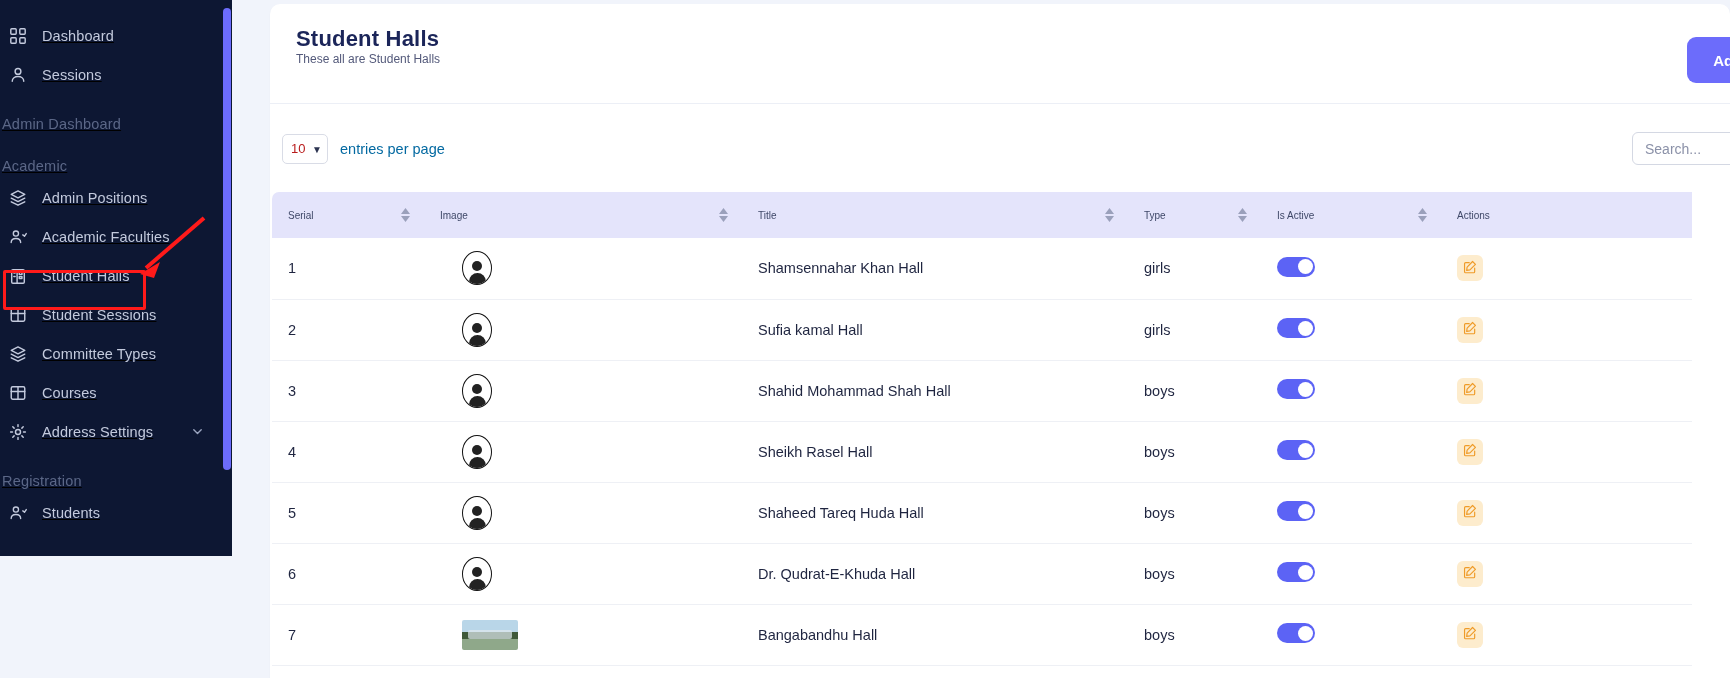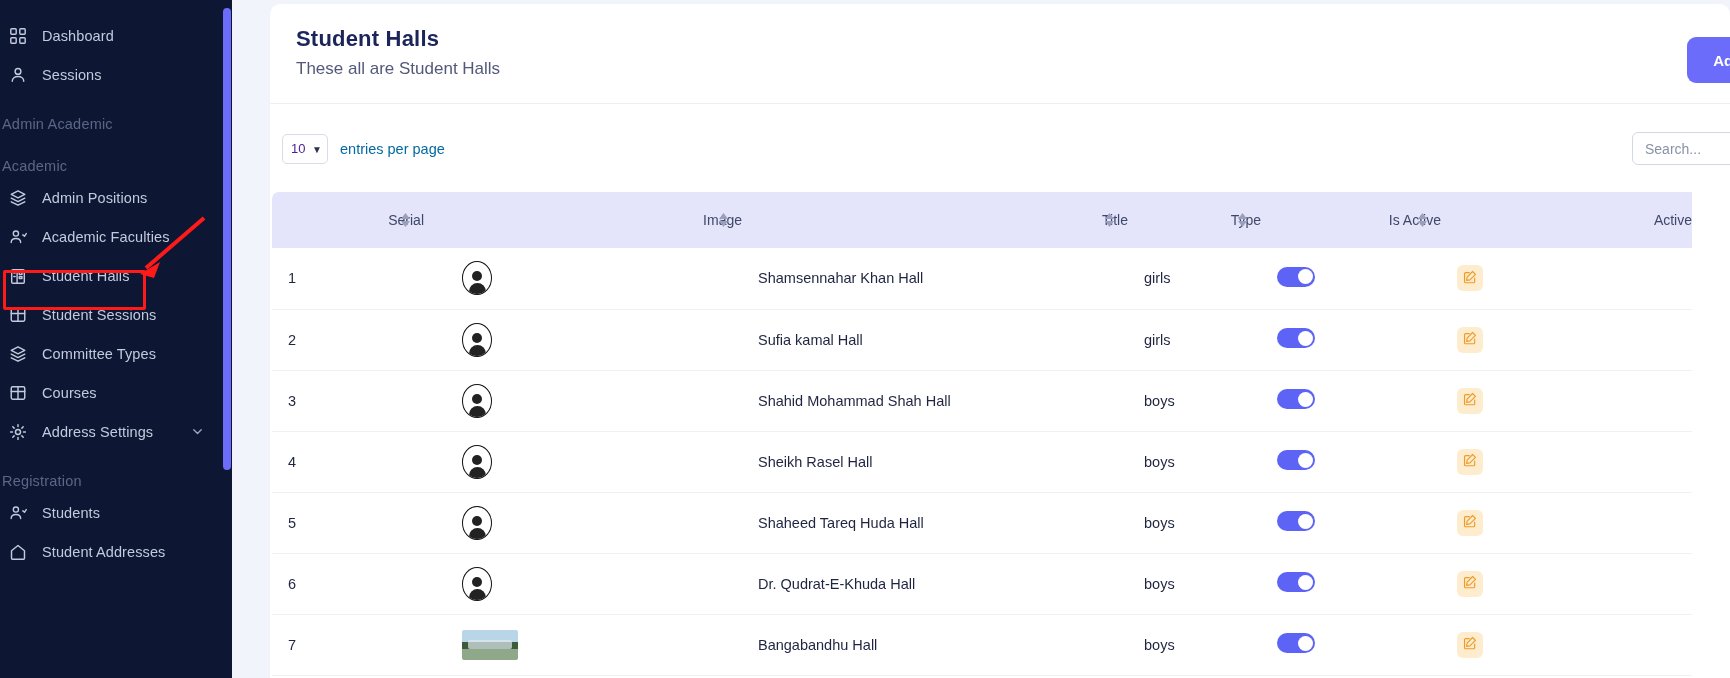--- a/index.html
+++ b/index.html
@@ -6,24 +6,25 @@
   html, body {
     width: 1730px; height: 678px;
     overflow: hidden;
     font-family: "Liberation Sans", sans-serif;
     background: #f1f4fb;
   }
   #app { position: relative; width: 1730px; height: 678px; display: flex; }
 
   
   .sidebar {
-    width: 232px; height: 678px; flex: 0 0 232px;
+    width: 232px; height: 556px; flex: 0 0 232px;
     background: #0d1733;
     position: relative;
     overflow: hidden;
+    text-decoration: underline;
   }
   .nav-list { padding-top: 6px; }
   .nav-item {
     display: flex; align-items: center;
     height: 39px;
     padding-left: 8px;
     gap: 14px;
     color: #c3cadd;
     font-size: 14.5px;
     cursor: pointer;
@@ -83,21 +84,21 @@
   }
 
   .page-head {
     display: flex; align-items: flex-start; justify-content: space-between;
     padding: 22px 0 20px 26px;
     border-bottom: 1px solid #eceff6;
   }
   .page-title {
     font-size: 22px; font-weight: bold; color: #1b2559; letter-spacing: .2px;
   }
-  .page-sub { margin-top: 7px; font-size: 17px; color: #53597a; }
+  .page-sub { font-size: 12px; color: #53597a; }
   .add-btn {
     margin-top: 11px;
     background: #6c6cfb; color: #ffffff;
     border: none; border-radius: 9px;
     height: 46px; padding: 0 26px;
     font-size: 15px; font-weight: bold;
     font-family: "Liberation Sans", sans-serif;
     white-space: nowrap;
     position: relative; left: 130px;
     cursor: pointer;
@@ -108,21 +109,21 @@
     padding: 28px 0 0 12px;
   }
   .entries-group { display: flex; align-items: center; gap: 12px; }
   .entries-select {
     appearance: none;
     -webkit-appearance: none;
     width: 46px; height: 30px;
     border: 1px solid #d9dce6; border-radius: 5px;
     background: #fff;
     padding-left: 8px;
-    font-size: 13px; color: #4c1d95;
+    font-size: 13px; color: #b91c1c;
     font-family: "Liberation Sans", sans-serif;
     cursor: pointer;
   }
   .select-wrap { position: relative; display: inline-flex; }
   .select-caret {
     position: absolute; right: 6px; top: 50%; transform: translateY(-50%);
     pointer-events: none; color: #2b3350; font-size: 10px;
   }
   .entries-label { font-size: 14.5px; color: #0369a1; }
   .search-input {
@@ -134,23 +135,23 @@
     outline: none;
     position: relative; left: 170px;
   }
   .search-input::placeholder { color: #8b91a8; }
 
   
   .tbl-wrap { padding: 27px 0 0 1px; }
   table.data { width: 1420px; border-collapse: collapse; table-layout: fixed; margin-left: 1px; }
   table.data thead th {
     background: #e4e4fb;
-    height: 56px;
-    font-size: 14px; font-weight: normal; color: #3f4868;
-    text-align: right;
+    height: 46px;
+    font-size: 10px; font-weight: normal; color: #3f4868;
+    text-align: left;
     padding: 0 0 0 16px;
     position: relative;
     vertical-align: middle;
     cursor: pointer;
   }
   thead th:first-child { border-radius: 7px 0 0 0; }
   .sorter {
     position: absolute; right: 14px; top: 50%; transform: translateY(-50%);
     display: flex; flex-direction: column; gap: 2px; color: #9aa0bb;
     line-height: 0;
@@ -239,21 +240,21 @@
         </div>
         <div class="nav-item">
           <span class="nv-ico">
             <svg width="18" height="18" viewBox="0 0 20 20">
               <circle cx="10" cy="6" r="3.2" stroke="currentColor" fill="none" stroke-width="1.6" stroke-linecap="round" stroke-linejoin="round"></circle>
               <path d="M3.6 17c0-3.3 2.9-5.3 6.4-5.3s6.4 2 6.4 5.3" stroke="currentColor" fill="none" stroke-width="1.6" stroke-linecap="round" stroke-linejoin="round"></path>
             </svg>
           </span>
           <span class="nv-label">Sessions</span>
         </div>
-        <div class="nav-section">Admin Academic</div>
+        <div class="nav-section">Admin Dashboard</div>
         <div class="nav-section">Academic</div>
         <div class="nav-item">
           <span class="nv-ico">
             <svg width="18" height="18" viewBox="0 0 20 20">
               <path d="M10 2.2 17.5 6 10 9.8 2.5 6z" stroke="currentColor" fill="none" stroke-width="1.6" stroke-linecap="round" stroke-linejoin="round"></path>
               <path d="M2.5 10.2 10 14l7.5-3.8" stroke="currentColor" fill="none" stroke-width="1.6" stroke-linecap="round" stroke-linejoin="round"></path>
               <path d="M2.5 14.2 10 18l7.5-3.8" stroke="currentColor" fill="none" stroke-width="1.6" stroke-linecap="round" stroke-linejoin="round"></path>
             </svg>
           </span>
           <span class="nv-label">Admin Positions</span>
@@ -328,28 +329,20 @@
         <div class="nav-section">Registration</div>
         <div class="nav-item">
           <span class="nv-ico">
             <svg width="19" height="18" viewBox="0 0 22 20">
               <circle cx="8" cy="6" r="3" stroke="currentColor" fill="none" stroke-width="1.6" stroke-linecap="round" stroke-linejoin="round"></circle>
               <path d="M2.5 16.5c0-3 2.5-4.8 5.5-4.8s5.5 1.8 5.5 4.8" stroke="currentColor" fill="none" stroke-width="1.6" stroke-linecap="round" stroke-linejoin="round"></path>
               <path d="M16 7.5l2 1.6 2-3.1" stroke="currentColor" fill="none" stroke-width="1.6" stroke-linecap="round" stroke-linejoin="round"></path>
             </svg>
           </span>
           <span class="nv-label">Students</span>
-        </div>
-        <div class="nav-item">
-          <span class="nv-ico">
-            <svg width="18" height="18" viewBox="0 0 20 20">
-              <path d="M2.8 8.6 10 2.8l7.2 5.8V17a1 1 0 0 1-1 1H3.8a1 1 0 0 1-1-1z" stroke="currentColor" fill="none" stroke-width="1.6" stroke-linecap="round" stroke-linejoin="round"></path>
-            </svg>
-          </span>
-          <span class="nv-label">Student Addresses</span>
         </div>
       </div>
 
     <div class="sb-track">
       <div class="sb-thumb"></div>
     </div>
 
     <div class="ann-box"></div>
     <svg class="ann-arrow" viewBox="0 0 232 678">
       <line x1="204" y1="218" x2="146" y2="268" stroke="#ff1a1a" stroke-width="4"></line>
@@ -424,21 +417,21 @@
                     </svg>
                   </span></th>
                 <th><span>Is Active</span><span class="sorter">
                     <svg width="9" height="6" viewBox="0 0 9 6">
                       <polygon points="4.5,0 9,6 0,6" fill="currentColor"></polygon>
                     </svg>
                     <svg width="9" height="6" viewBox="0 0 9 6">
                       <polygon points="4.5,6 0,0 9,0" fill="currentColor"></polygon>
                     </svg>
                   </span></th>
-                <th><span>Active</span></th>
+                <th><span>Actions</span></th>
               </tr>
           </thead>
           <tbody id="body-rows">
               <tr>
                 <td class="c-serial">1</td>
                 <td>
                   <div class="avatar-ph">
                     <i></i>
                   </div>
                 </td>

